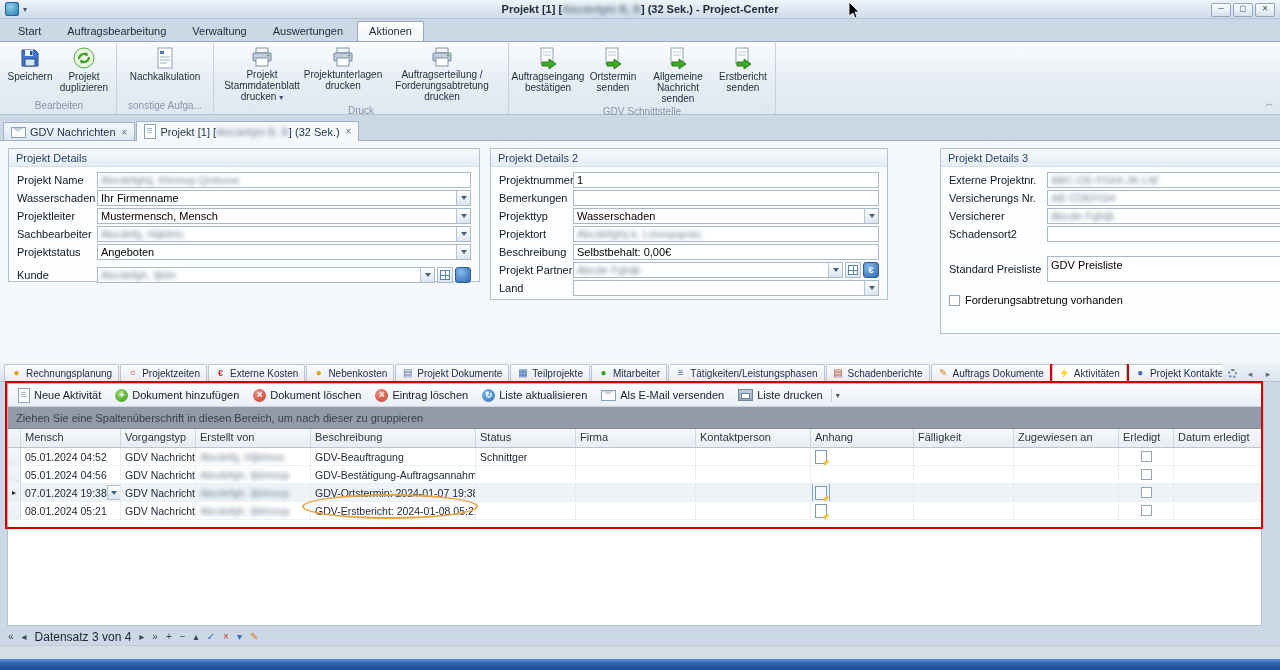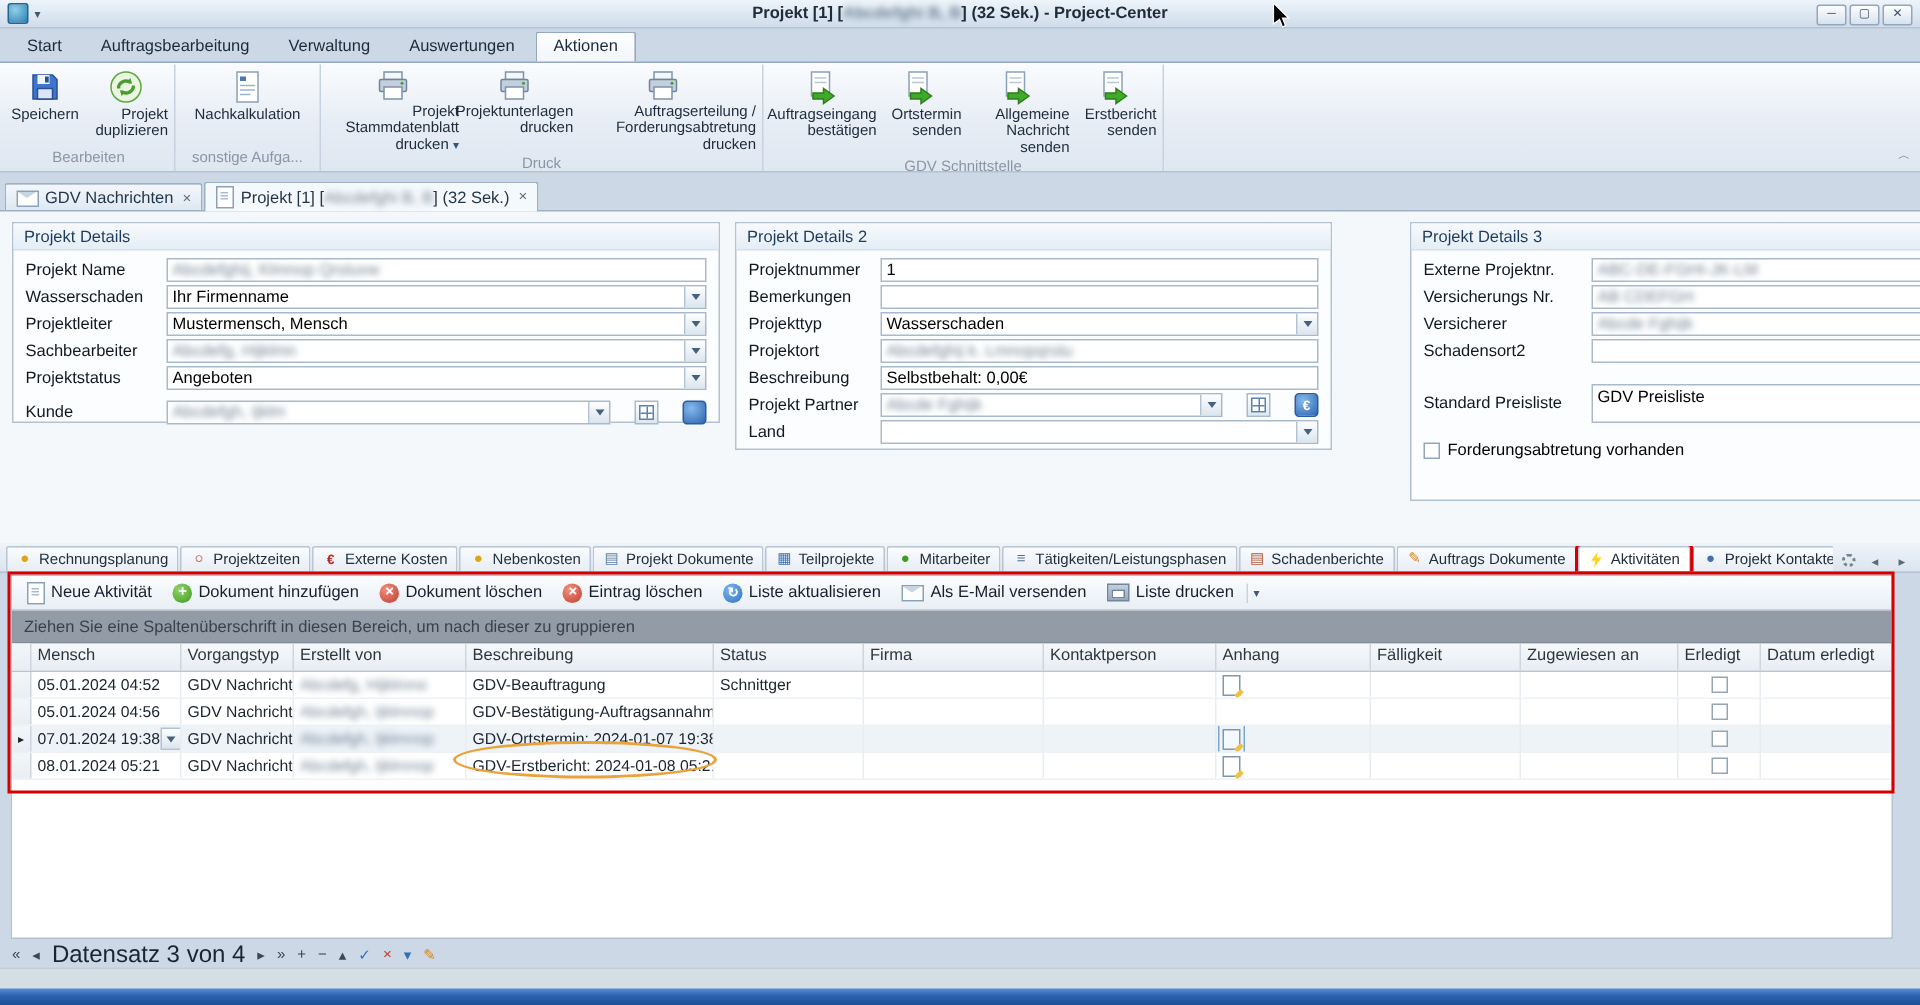--- a/index.html
+++ b/index.html
@@ -15,42 +15,42 @@
   .winbtn{width:18px;height:12px;border:1px solid #93a6bb;border-radius:2px;background:linear-gradient(#fdfeff,#d7e2ee);font-size:8px;line-height:10px;text-align:center;color:#39506b;}
   .redacted{filter:blur(2.2px);opacity:.8;color:#53667a;display:inline-block;white-space:nowrap;}
 
   
   .ribbon-tabrow{position:absolute;top:18px;left:0;right:0;height:23px;display:flex;align-items:flex-end;padding-left:6px;gap:2px;}
   .rtab{padding:3px 11px 4px;color:#1c2a3a;border:1px solid transparent;border-bottom:none;cursor:default;}
   .rtab.active{background:linear-gradient(#fdfeff,#f2f6fa);border-color:#96a8bd;border-radius:2px 2px 0 0;position:relative;z-index:3;}
   .ribbon-body{position:absolute;top:41px;left:0;right:0;height:71px;background:linear-gradient(#fafcfe,#e7edf5 55%,#dfe7f1);border-top:1px solid #96a8bd;border-bottom:1px solid #b5c2d2;display:flex;padding:1px 2px 0;}
   .rgroup{display:flex;flex-direction:column;border-right:1px solid #c6d2df;padding:1px 3px 0;}
   .rbtns{flex:1;display:flex;align-items:stretch;}
-  .rbtn{width:64px;padding:2px 1px;display:flex;flex-direction:column;align-items:center;gap:1px;font-size:10px;line-height:11px;text-align:right;color:#1d2b3a;border-radius:2px;}
+  .rbtn{width:64px;padding:2px 1px;display:flex;flex-direction:column;align-items:center;gap:1px;font-size:10px;line-height:11px;text-align:center;color:#1d2b3a;border-radius:2px;}
   .rbtn .rlabel{display:block;}
   .w48{width:48px;}.w56{width:56px;}.w88{width:88px;}.w70{width:70px;}.w124{width:124px;}
   .rgroup-label{height:13px;text-align:center;font-size:10px;color:#8a96a5;padding-bottom:1px;white-space:nowrap;}
   .caret{font-size:8px;color:#3c536d;}
   .ribcollapse{position:absolute;right:6px;top:99px;width:9px;height:9px;color:#5a6a7a;font-size:8px;line-height:9px;text-align:center;}
 
   
   .doctabs{position:absolute;top:120px;left:0;right:0;height:21px;display:flex;align-items:flex-end;padding-left:3px;gap:1px;}
   .doctab{display:inline-flex;align-items:center;gap:4px;height:18px;padding:0 7px;border:1px solid #9db0c4;border-bottom:none;border-radius:2px 2px 0 0;background:linear-gradient(#f3f7fb,#dde7f1);color:#24364a;}
   .doctab.active{background:#f6f9fc;height:19px;position:relative;z-index:4;}
   .doctab .x{color:#5a6b7c;font-size:10px;margin-left:2px;}
   .content{position:absolute;top:140px;left:0;right:0;height:222px;background:#f4f8fb;border-top:1px solid #9db0c4;}
 
   
   .gpanel{position:absolute;background:#fcfdfe;border:1px solid #b3c2d1;box-sizing:border-box;}
   .p1{left:8px;top:148px;width:472px;height:134px;}
   .p2{left:490px;top:148px;width:398px;height:152px;}
   .p3{left:940px;top:148px;width:370px;height:186px;}
   .gpanel-h{height:16px;line-height:16px;padding:1px 7px 0;color:#1e3c5e;background:linear-gradient(#f7fafd,#e4edf5);border-bottom:1px solid #d4dfe9;}
   .gbody{padding:5px 8px 0;}
-  .frow{display:flex;align-items:center;height:16px;margin-bottom:2px;gap:14px;}
+  .frow{display:flex;align-items:center;height:16px;margin-bottom:2px;}
   .flabel{flex:none;color:#101820;}
   .p1 .flabel{width:80px;}.p2 .flabel{width:74px;}.p3 .flabel{width:98px;}
   .fval{flex:1;height:16px;box-sizing:border-box;border:1px solid #a9b9c9;background:#fff;display:flex;align-items:center;padding-left:3px;overflow:hidden;position:relative;min-width:0;}
   .ftext{white-space:nowrap;overflow:hidden;}
   .dd{flex:none;margin-left:auto;width:13px;align-self:stretch;background:linear-gradient(#fefefe,#dbe5ef);border-left:1px solid #b3c2d1;display:flex;align-items:center;justify-content:center;}
   .dd::after{content:"";border:3px solid transparent;border-top:4px solid #44617e;margin-top:3px;}
   .xbtn{flex:none;width:16px;height:16px;margin-left:2px;box-sizing:border-box;border:1px solid #a9b9c9;background:linear-gradient(#ffffff,#dde7f0);display:flex;align-items:center;justify-content:center;font-size:9px;color:#2d567f;}
   .xbtn.blue{background:radial-gradient(circle at 35% 30%,#85b9ec,#2e66b0);color:#fff;border-color:#2a5da0;border-radius:3px;font-weight:bold;}
   .gridglyph{width:8px;height:8px;background-color:#fff;border:1px solid #5b82ad;background-image:linear-gradient(#5b82ad,#5b82ad),linear-gradient(#5b82ad,#5b82ad);background-size:1px 100%,100% 1px;background-position:center center;background-repeat:no-repeat;}
   .fval.tall{height:26px;align-items:flex-start;padding-top:2px;}
@@ -107,21 +107,21 @@
   .c6{width:115px;}.c7{width:103px;}.c8{width:100px;}.c9{width:105px;}.c10{width:55px;justify-content:center;}.c11{width:88px;}
   .celldd{margin-left:auto;width:13px;height:13px;background:linear-gradient(#fefefe,#dbe5ef);border:1px solid #b3c2d1;display:flex;align-items:center;justify-content:center;flex:none;}
   .celldd::after{content:"";border:3px solid transparent;border-top:4px solid #44617e;margin-top:3px;}
   .attach{width:10px;height:12px;background:#fff;border:1px solid #7d97b0;position:relative;display:inline-block;flex:none;}
   .attach::after{content:"";position:absolute;right:-3px;bottom:-1px;width:6px;height:3px;background:#f0c040;transform:rotate(-45deg);}
   .attach.sel{outline:1px solid #7ba7d4;outline-offset:2px;background:#f4f9ff;}
 
   
   .navigator{position:absolute;left:8px;top:629px;height:15px;display:flex;align-items:center;gap:8px;font-size:10px;color:#3a4856;}
   .nglyph{cursor:default;}
-  .nlabel{color:#1a2530;font-size:16px;}
+  .nlabel{color:#1a2530;font-size:12px;}
   .ng-blue{color:#2f6fc0;}.ng-red{color:#c0392b;}.ng-orange{color:#d8861a;}
   .bottomgray{position:absolute;left:0;right:0;top:645px;height:14px;background:#d5dde5;border-top:1px solid #c2ccd6;}
   .bluebar{position:absolute;left:0;right:0;top:659px;height:11px;background:linear-gradient(#5a8fd4,#2b62ae 45%,#1d4f96);}
 
   
   .ann-box{position:absolute;border:2px solid #d40000;box-sizing:border-box;pointer-events:none;z-index:40;}
   .ann-main{left:5px;top:381px;width:1258px;height:148px;}
   .ann-ellipse{position:absolute;left:302px;top:494px;width:172px;height:21px;border:2px solid #e8a33d;border-radius:50%;pointer-events:none;z-index:41;}
   .cursor{position:absolute;left:848px;top:1px;z-index:60;pointer-events:none;}
 </style>

